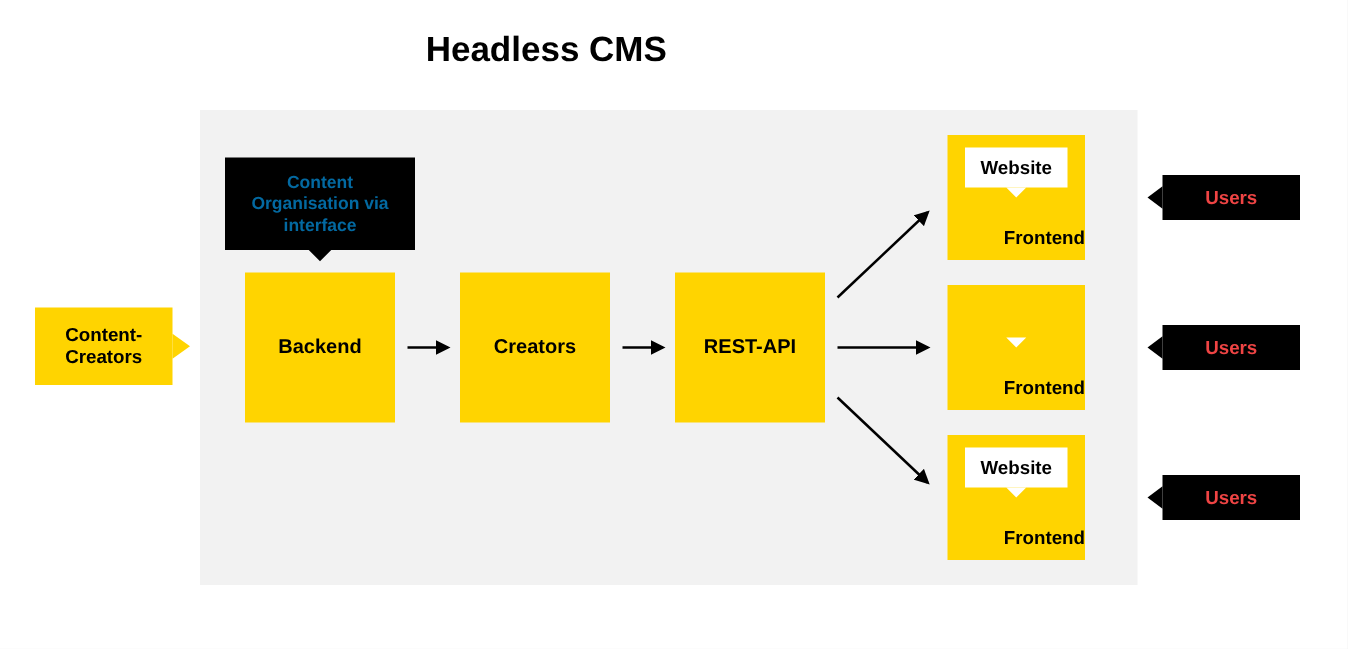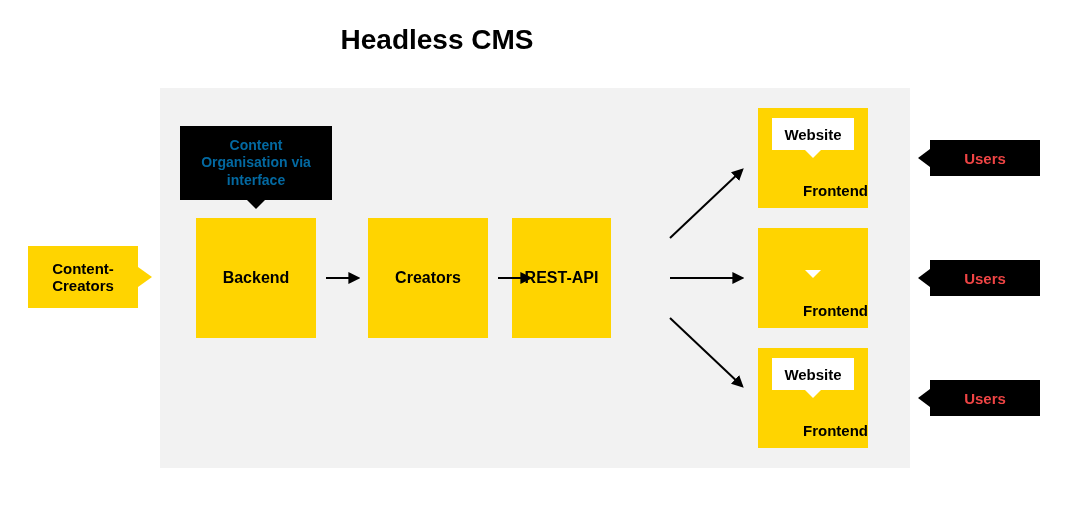--- a/index.html
+++ b/index.html
@@ -87,21 +87,21 @@
 
 <div class="box-b" style="left:180px;top:126px;width:152px;height:74px;font-size:14px;line-height:1.25">
   <span>Content Organisation via interface</span>
   <div class="tooltip-notch"></div>
 </div>
 
 <div class="box-y" style="left:368px;top:218px;width:120px;height:120px">
   <span>Creators</span>
 </div>
 
-<div class="box-y" style="left:512px;top:218px;width:99px;height:120px">
+<div class="box-y" style="left:540px;top:218px;width:120px;height:120px">
   <span>REST-API</span>
 </div>
 
 <div class="frontend" style="left:758px;top:108px">
   <div class="tag">Website</div>
   <div class="notch"></div>
   <div class="lbl">Frontend</div>
 </div>
 
 <div class="frontend" style="left:758px;top:228px">

